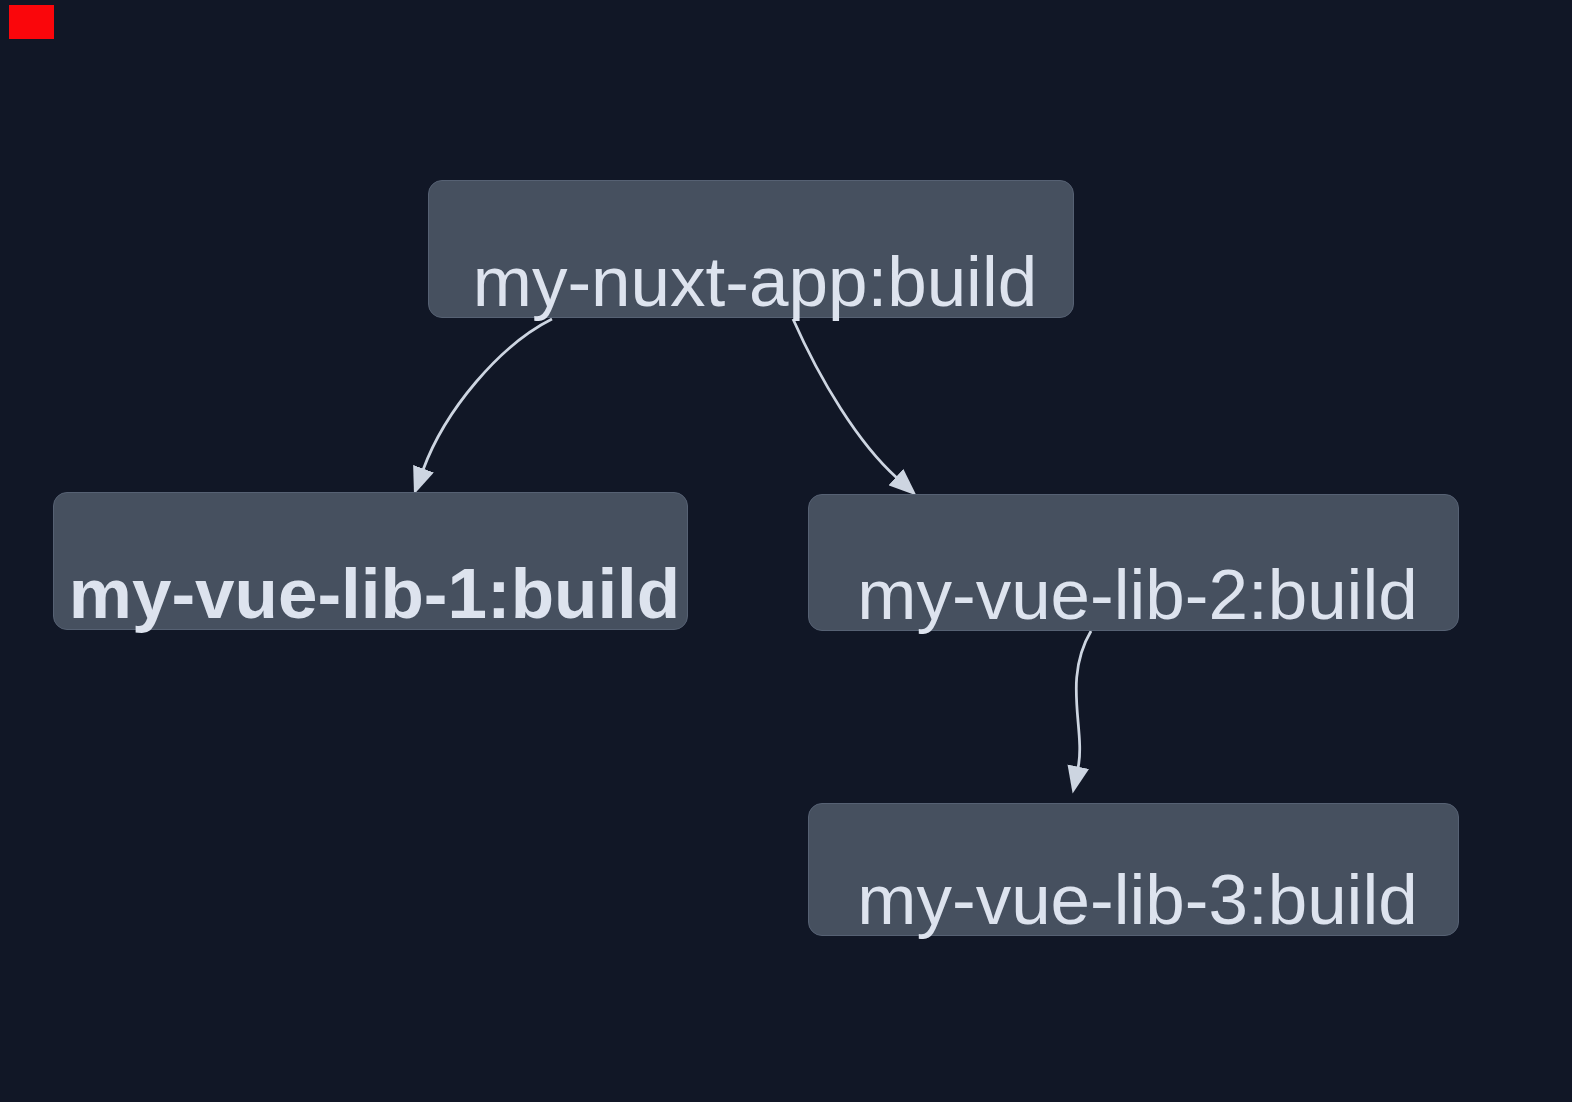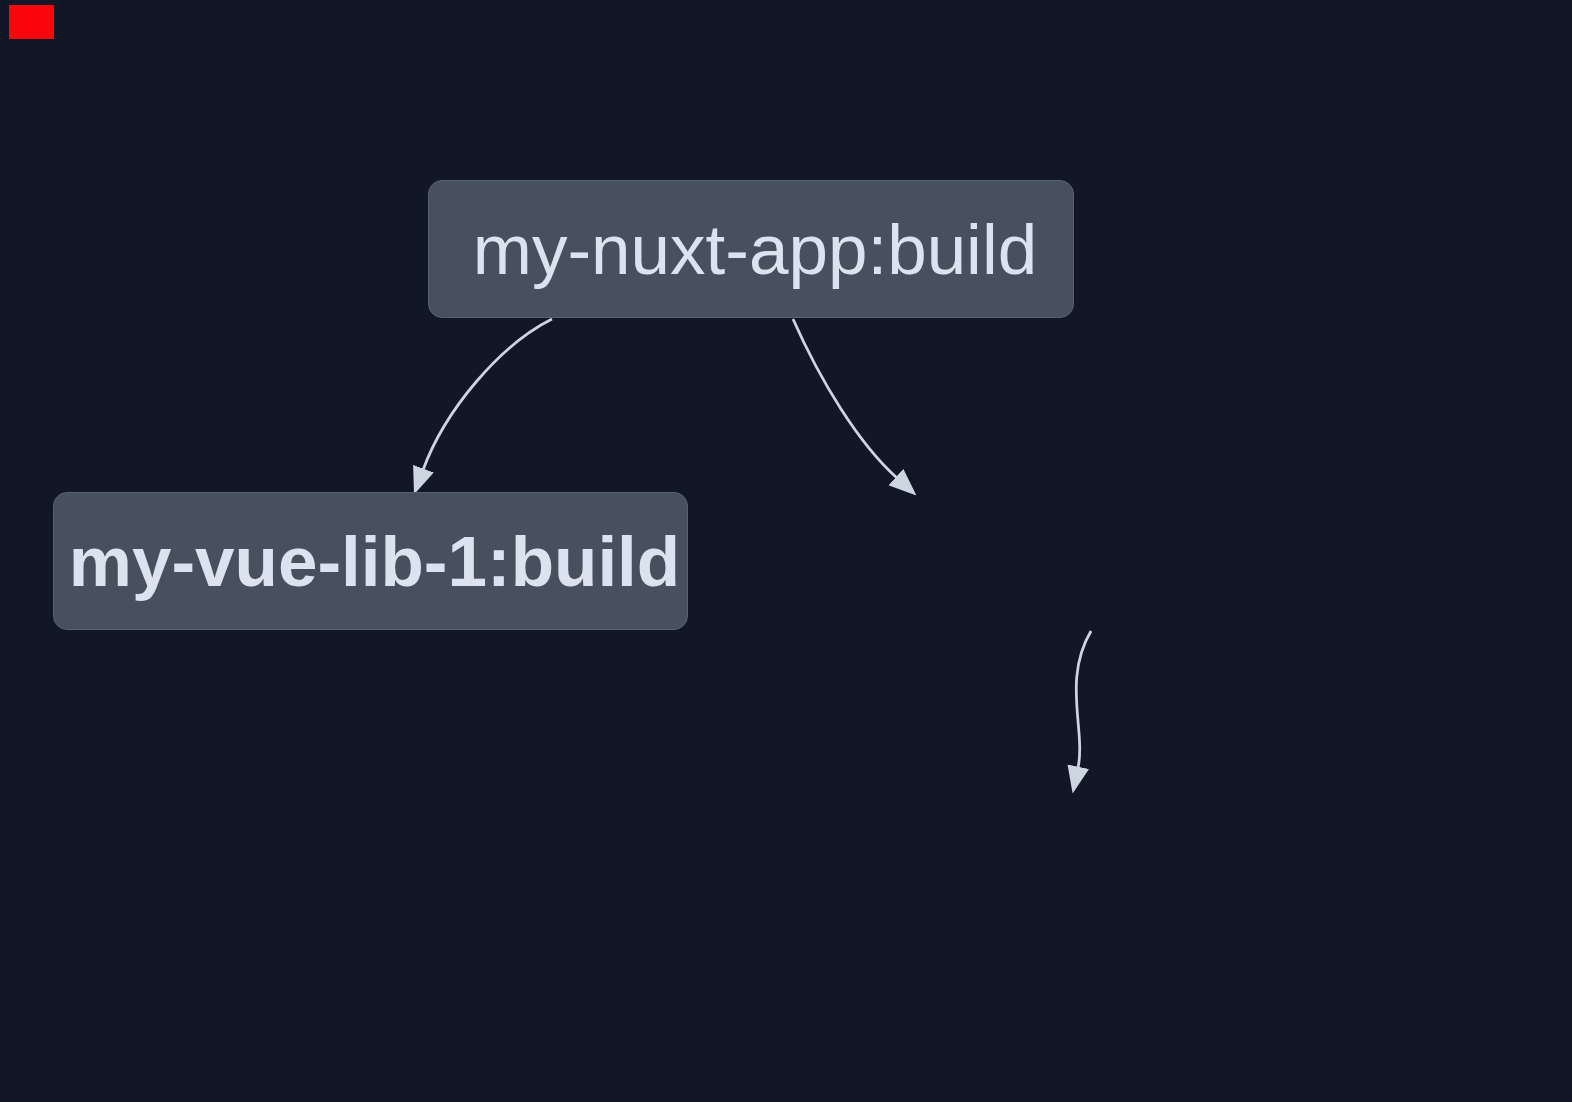--- a/index.html
+++ b/index.html
@@ -30,21 +30,21 @@
     stroke: var(--edge, #cdd5e1);
     stroke-width: 2.75px;
   }
   .arrowhead {
     fill: var(--edge, #cdd5e1);
     stroke: none;
   }
   .node {
     position: absolute;
     display: flex;
-    align-items: center;
+    align-items: flex-end;
     justify-content: center;
     box-sizing: border-box;
     background: var(--node-fill, #46505f);
     border: 1px solid var(--node-border, #566173);
     border-radius: 14px;
     cursor: pointer;
     padding-left: 8px;
   }
   .node-label {
     color: var(--node-text, #dde3ee);
@@ -81,15 +81,21 @@
   </svg>
 
   <div class="node" style="left:428px; top:180px; width:646px; height:138px;">
     <span class="node-label">my-nuxt-app:build</span>
   </div>
 
   <div class="node" style="left:53px; top:492px; width:635px; height:138px;font-weight:bold;">
     <span class="node-label">my-vue-lib-1:build</span>
   </div>
 
+  <div class="node" style="left:808px; top:494px; width:651px; height:137px;">
+    <span class="node-label">my-vue-lib-2:build</span>
+  </div>
 
+  <div class="node" style="left:808px; top:803px; width:651px; height:133px;">
+    <span class="node-label">my-vue-lib-3:build</span>
+  </div>
 
 </div>
 
 </body></html>

